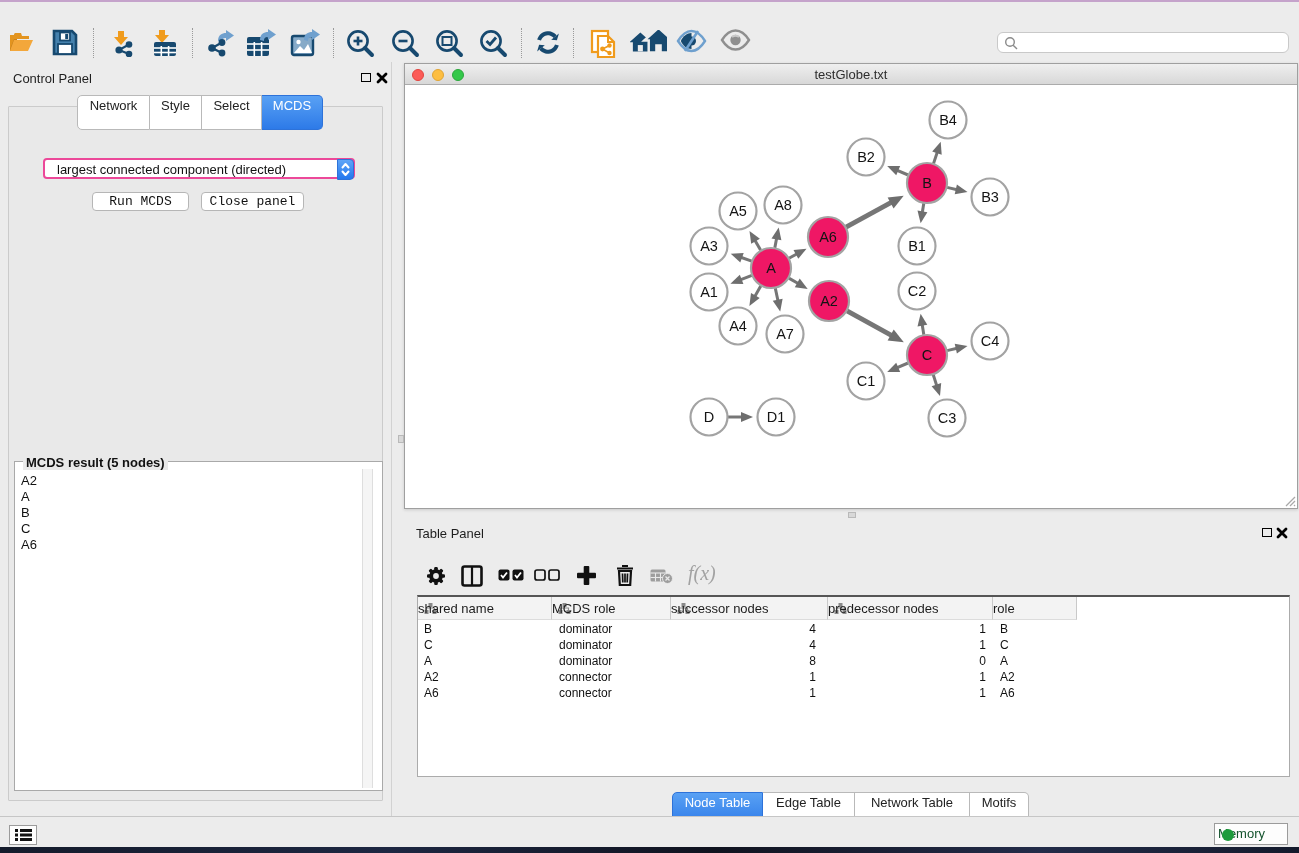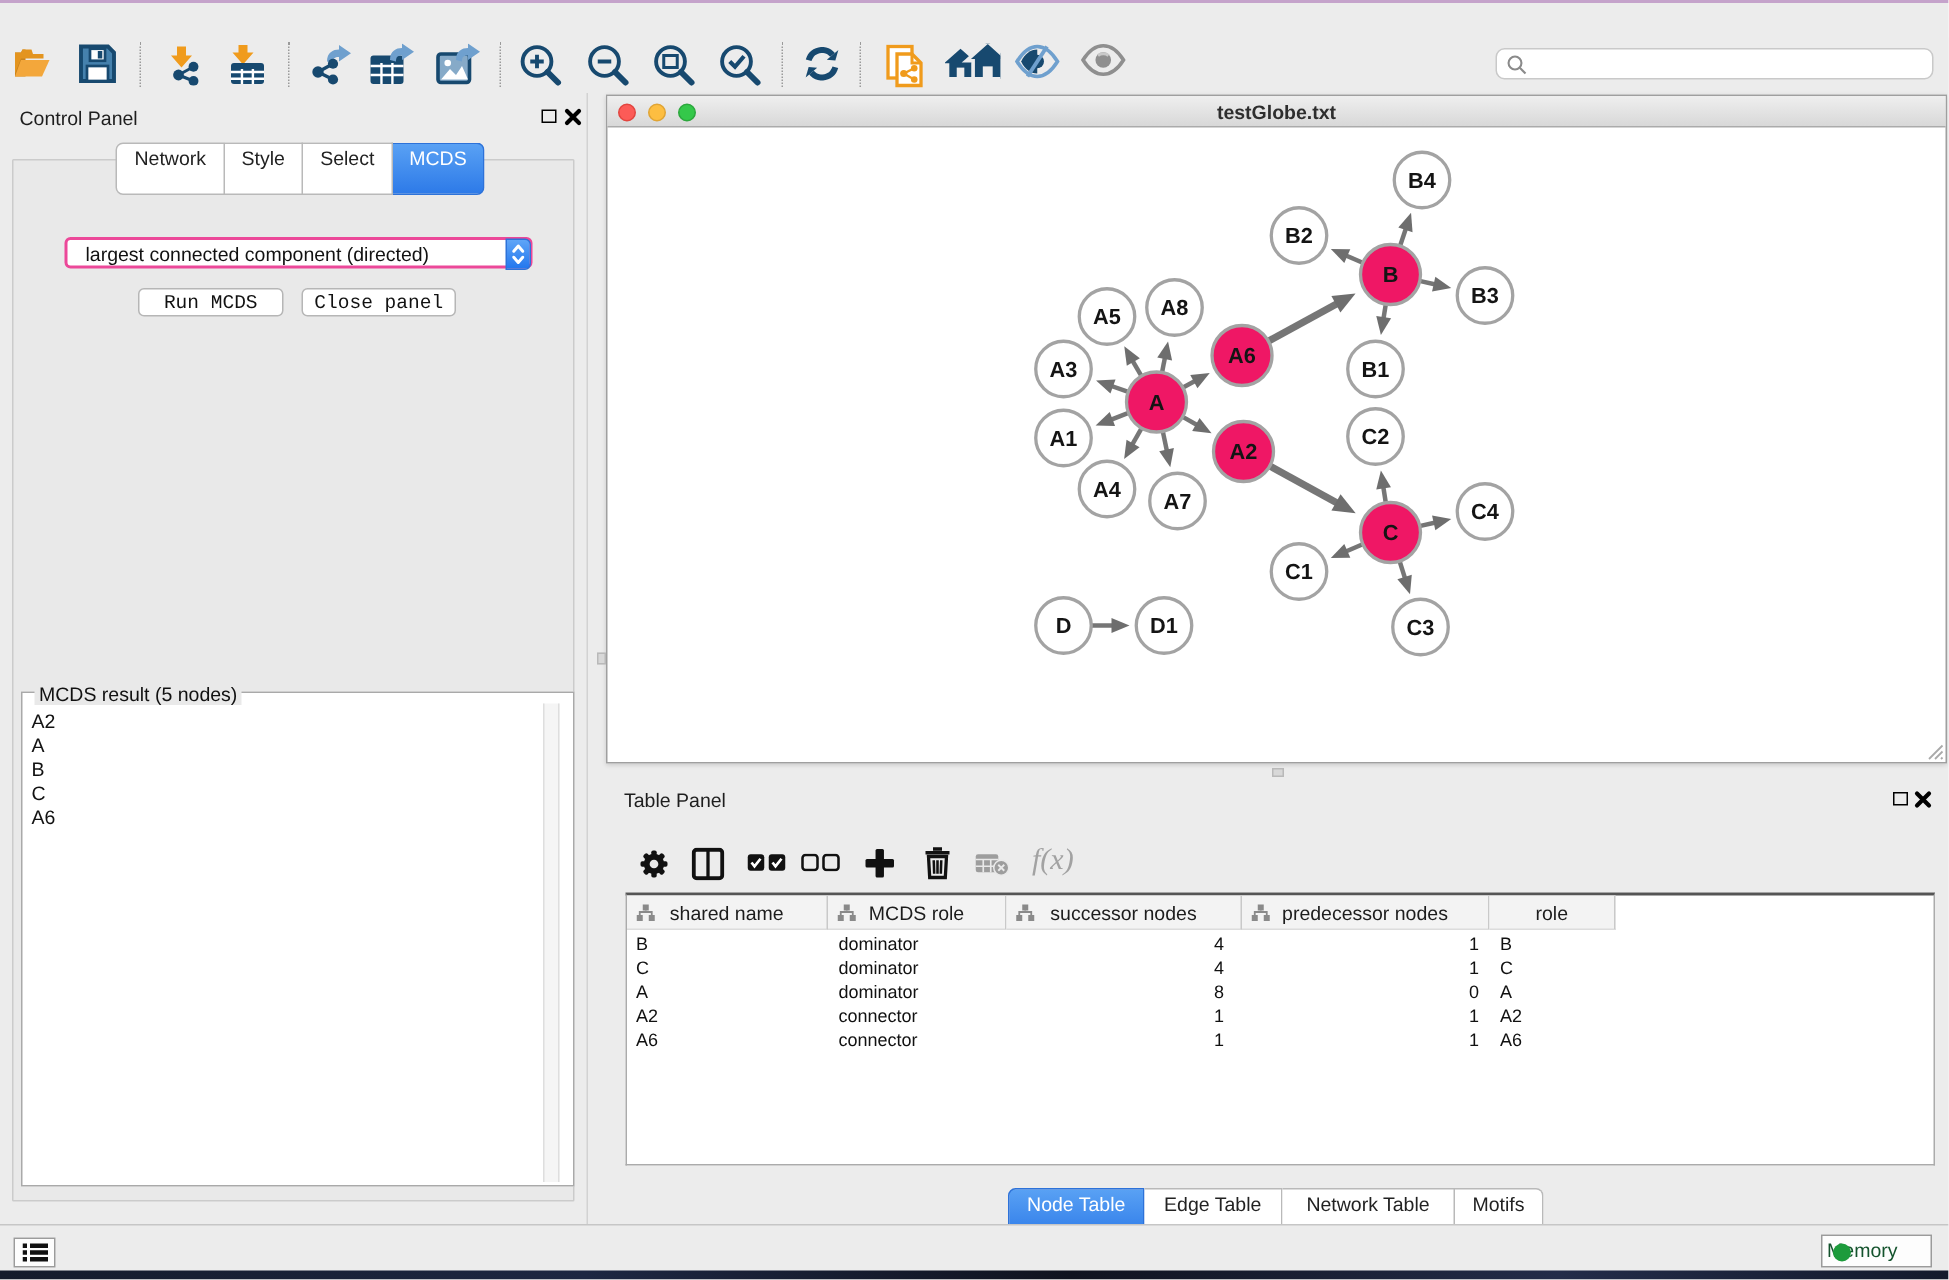--- a/index.html
+++ b/index.html
@@ -50,47 +50,47 @@
   border:1px solid #2d72d9; }
 .btn { position:absolute; height:19px; background:#fff;
   border:1px solid #b6b6b6; border-radius:4px; font-size:13px;
   text-align:center; line-height:17px; color:#111;font-family:Liberation Mono, monospace; }
 #btn-run { left:92px; top:130px; width:97px; }
 #btn-close { left:201px; top:130px; width:103px; }
 
 #mcds-box { position:absolute; left:14px; top:399px; width:369px; height:330px;
   border:1px solid #a9a9a9; background:#fff; }
 #mcds-label { position:absolute; left:8px; top:-7px; background:#e9e9e9;
-  padding:0 3px; font-size:13px; color:#111; }
+  padding:0 3px; font-size:13px; color:#111;font-weight:bold; }
 #mcds-list { position:absolute; left:1px; top:11px; font-size:13px;
   line-height:16px; color:#111; padding-left:5px; }
 #mcds-sb { position:absolute; right:9px; top:7px; width:11px; height:319px;
   background:#f5f5f5; border-left:1px solid #dedede; border-right:1px solid #dedede; }
 
 #netwin { left:404px; top:63px; width:894px; height:446px; background:#fff;
-  border:1px solid #9f9f9f; box-shadow:0 1px 3px rgba(0,0,0,0.15);font-weight:bold; }
+  border:1px solid #9f9f9f; box-shadow:0 1px 3px rgba(0,0,0,0.15); }
 #nw-title { position:absolute; left:0; top:0; width:100%; height:21px;
   background:linear-gradient(#efefef,#d8d8d8); border-bottom:1px solid #ababab; }
 #nw-title .t1 { left:7px; background:#fc5b57; border:1px solid #e2453f; top:5px; }
 #nw-title .t2 { left:27px; background:#fdbe41; border:1px solid #e0a434; top:5px; }
 #nw-title .t3 { left:47px; background:#34c84a; border:1px solid #2ca73d; top:5px; }
 #nw-title .ttext { position:absolute; top:3px; width:100%; text-align:center;
   font-size:13px; color:#2e2e2e; }
 #graph { position:absolute; left:0; top:21px; }
 
 .grip { position:absolute; background:#d8d8d8; border:1px solid #b9b9b9; }
 
 #tp { left:404px; top:520px; width:895px; height:296px; background:#ececec; }
 #tp-title { position:absolute; left:12px; top:6px; font-size:13px; color:#1e1e1e; }
 #tp-toolbar { position:absolute; left:13px; top:38px; width:1272px; height:40px; }
 #tp-table { position:absolute; left:13px; top:75px; width:873px; height:182px;
   background:#fff; border:1px solid #ababab; border-top:2px solid #555; }
 .th { position:absolute; top:0; height:23px; background:#f3f3f3;
   border-right:1px solid #c9c9c9; border-bottom:1px solid #dcdcdc; }
-.th .htext { position:absolute; top:4px; width:100%; text-align:center;
+.th .htext { position:absolute; top:4px; width:100%; text-align:left;
   font-size:13px; color:#1c1c1c; }
 .hicon { position:absolute; left:6px; top:5px; }
 .tr { position:absolute; left:0; width:100%; height:16px; font-size:12px;
   color:#111; }
 .td { position:absolute; top:1px; }
 .num { text-align:right; }
 #tp-tabs { left:268px; top:272px; }
 
 #statusbar { left:0; top:816px; width:1299px; height:32px; background:#ececec;
   border-top:1px solid #c6c6c6; }

